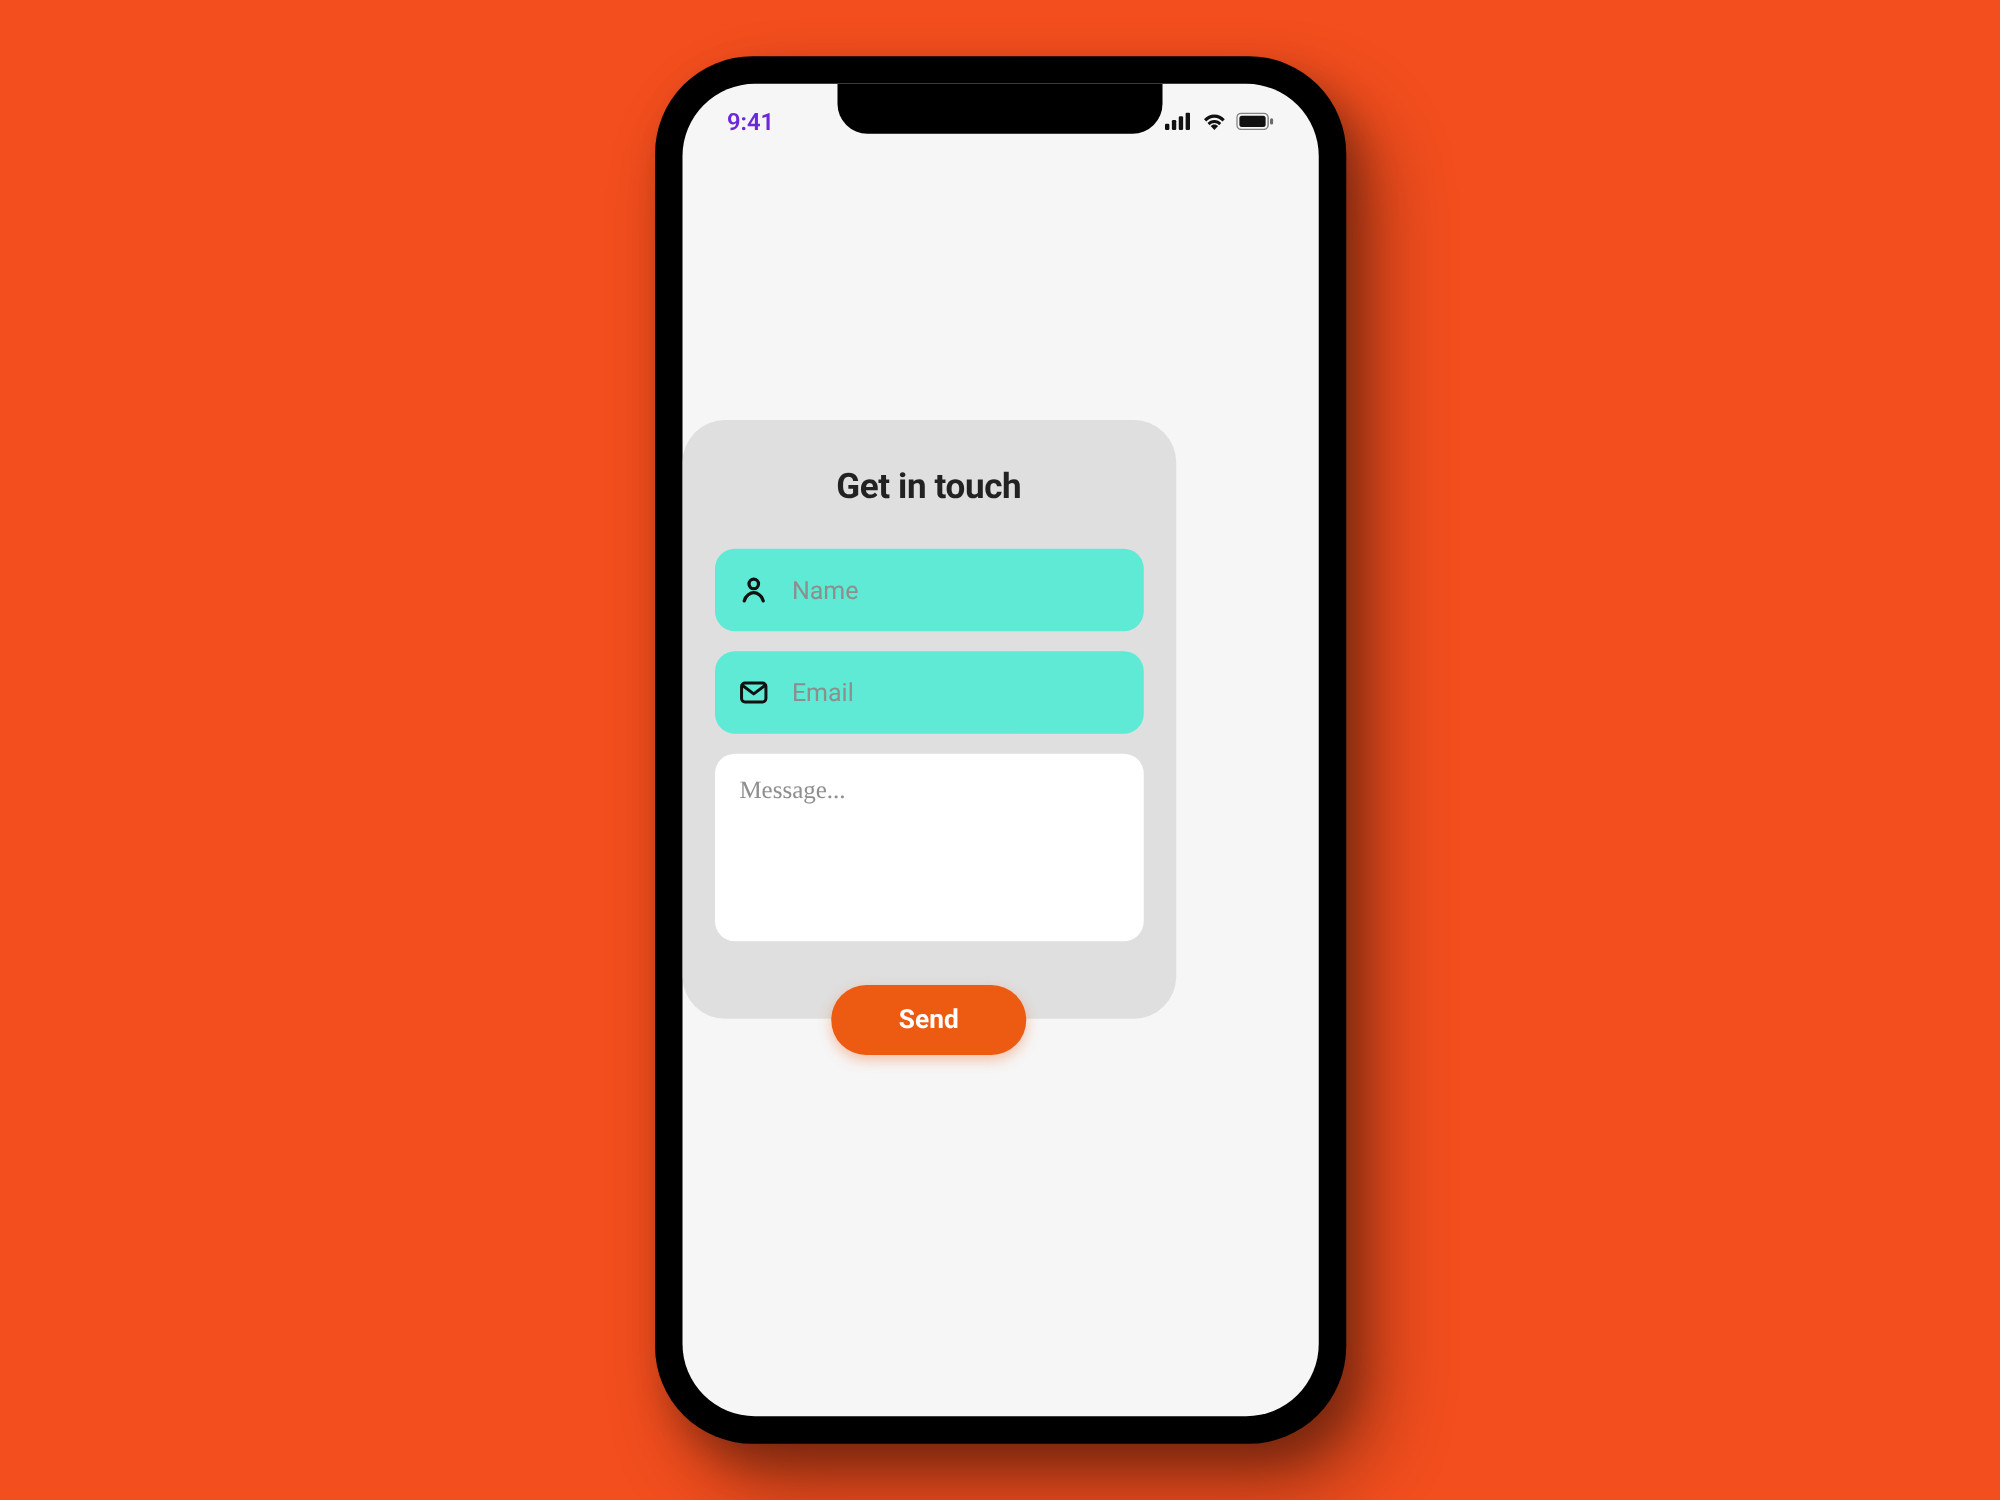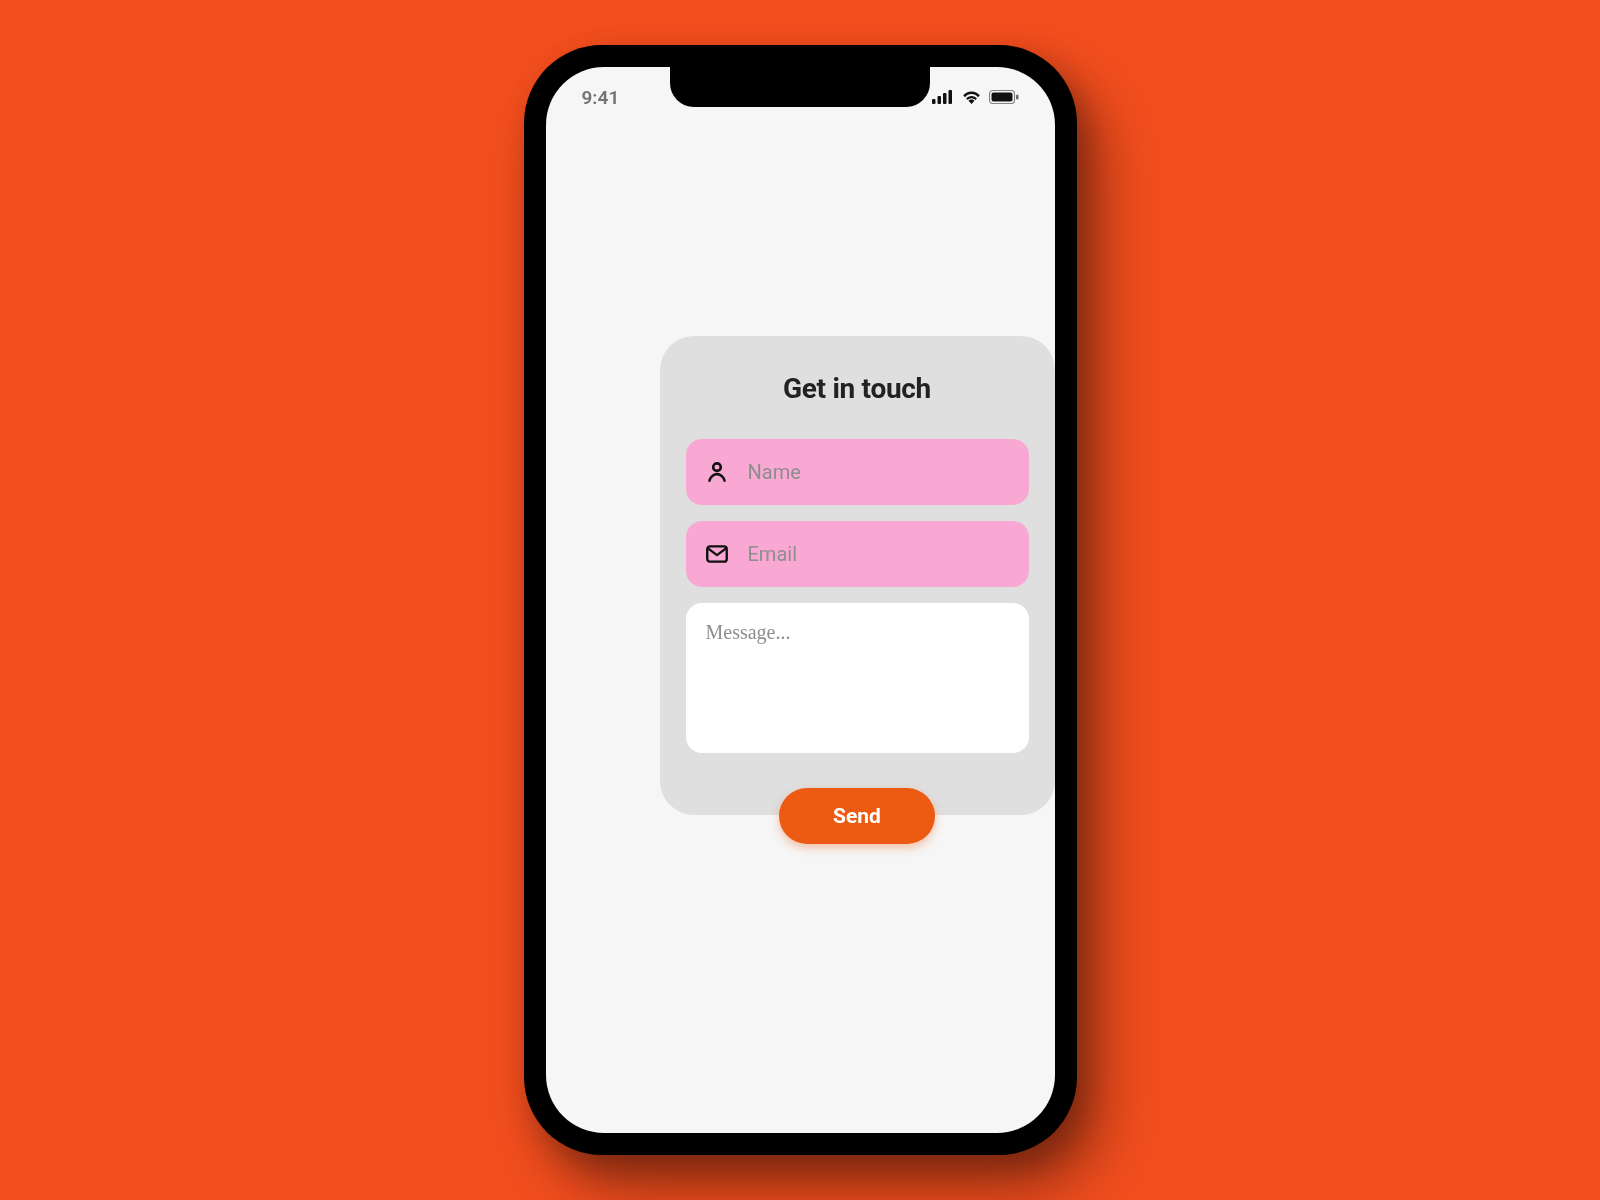--- a/index.html
+++ b/index.html
@@ -53,38 +53,38 @@
       height: 52px;
       display: flex;
       justify-content: space-between;
       align-items: center;
       padding: 0 36px;
       z-index: 4;
     }
     .status-time {
       font-size: 19px;
       font-weight: 600;
-      color: #737373;
+      color: #6d28d9;
       margin-top: 8px;
     }
     .status-icons {
       display: flex;
       align-items: center;
       gap: 7px;
       margin-top: 8px;
     }
     .status-icons svg {
       display: block;
     }
     .content {
       position: absolute;
       inset: 0;
       display: flex;
       align-items: center;
-      justify-content: flex-end;
+      justify-content: flex-start;
     }
     .card {
       width: 395px;
       background: #dfdfdf;
       border-radius: 34px;
       padding: 36px 26px 62px 26px;
       display: flex;
       flex-direction: column;
       align-items: center;
       margin-top: -50px;
@@ -92,21 +92,21 @@
     }
     .card-title {
       font-size: 28px;
       font-weight: 700;
       color: #222;
       margin-bottom: 34px;
       letter-spacing: -0.3px;
     }
     .field {
       width: 100%;
-      background: #f9a8d4;
+      background: #5eead4;
       border-radius: 16px;
       display: flex;
       align-items: center;
       padding: 0 18px;
       height: 66px;
       margin-bottom: 16px;
     }
     .field .icon {
       width: 26px;
       height: 26px;

